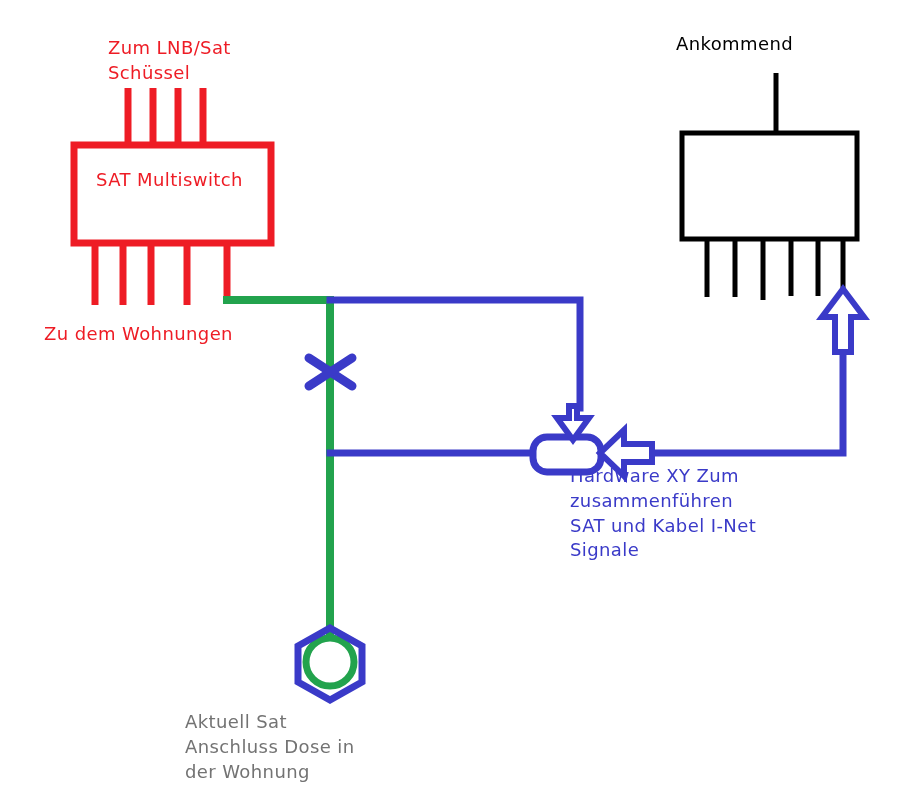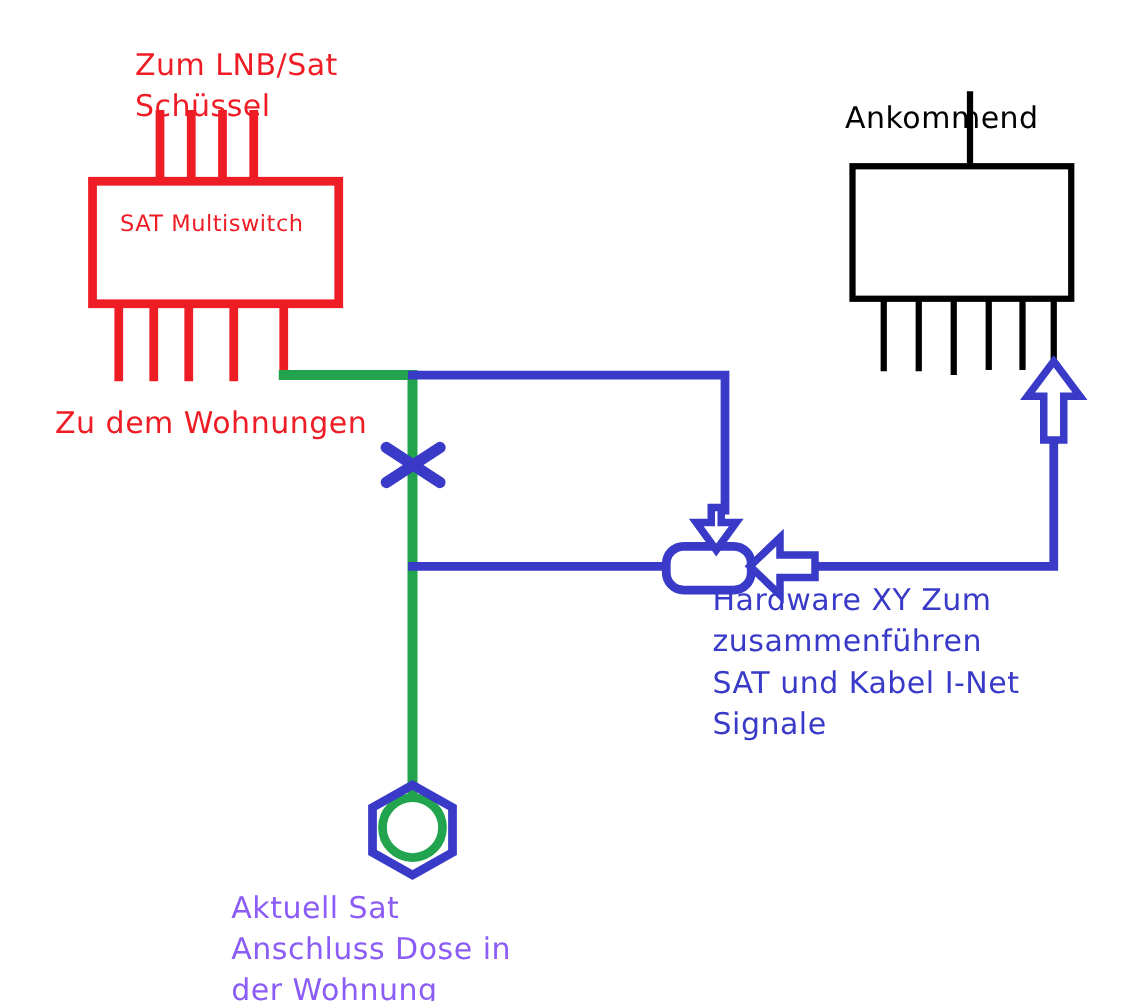--- a/index.html
+++ b/index.html
@@ -20,26 +20,26 @@
   #canvas svg {
     position: absolute;
     left: 0;
     top: 0;
   }
   .lbl {
     position: absolute;
     white-space: pre;
     line-height: 1.38;
     font-family: "DejaVu Sans", sans-serif;
-    font-size: 24px;
+    font-size: 18px;
     letter-spacing: 0.4px;
   }
   .lbl-red   { color: #ee1c25; }
   .lbl-blue  { color: #3a3ac8; }
-  .lbl-green { color: #8b5cf6; }
+  .lbl-green { color: #737373; }
   .lbl-black { color: #000000; }
   .lbl-box {
     font-size: 18px;
   }
 </style>
 </head>
 <body>
 
 <div id="canvas">
 
@@ -104,21 +104,21 @@
     </g>
   </svg>
 
   <div class="lbl lbl-red" style="left:108px; top:36px;">Zum LNB/Sat
 Schüssel</div>
 
   <div class="lbl lbl-red" style="left:44px; top:322px;">Zu dem Wohnungen</div>
 
   <div class="lbl lbl-red lbl-box" style="left:96px; top:168px;">SAT Multiswitch</div>
 
-  <div class="lbl lbl-black" style="left:676px; top:32px;margin-top:46px;">Ankommend</div>
+  <div class="lbl lbl-black" style="left:676px; top:32px;">Ankommend</div>
 
 
 
   <div class="lbl lbl-blue" style="left:570px; top:464px;">Hardware XY Zum
 zusammenführen
 SAT und Kabel I-Net
 Signale</div>
 
 
   <div class="lbl lbl-green" style="left:185px; top:710px;">Aktuell Sat

